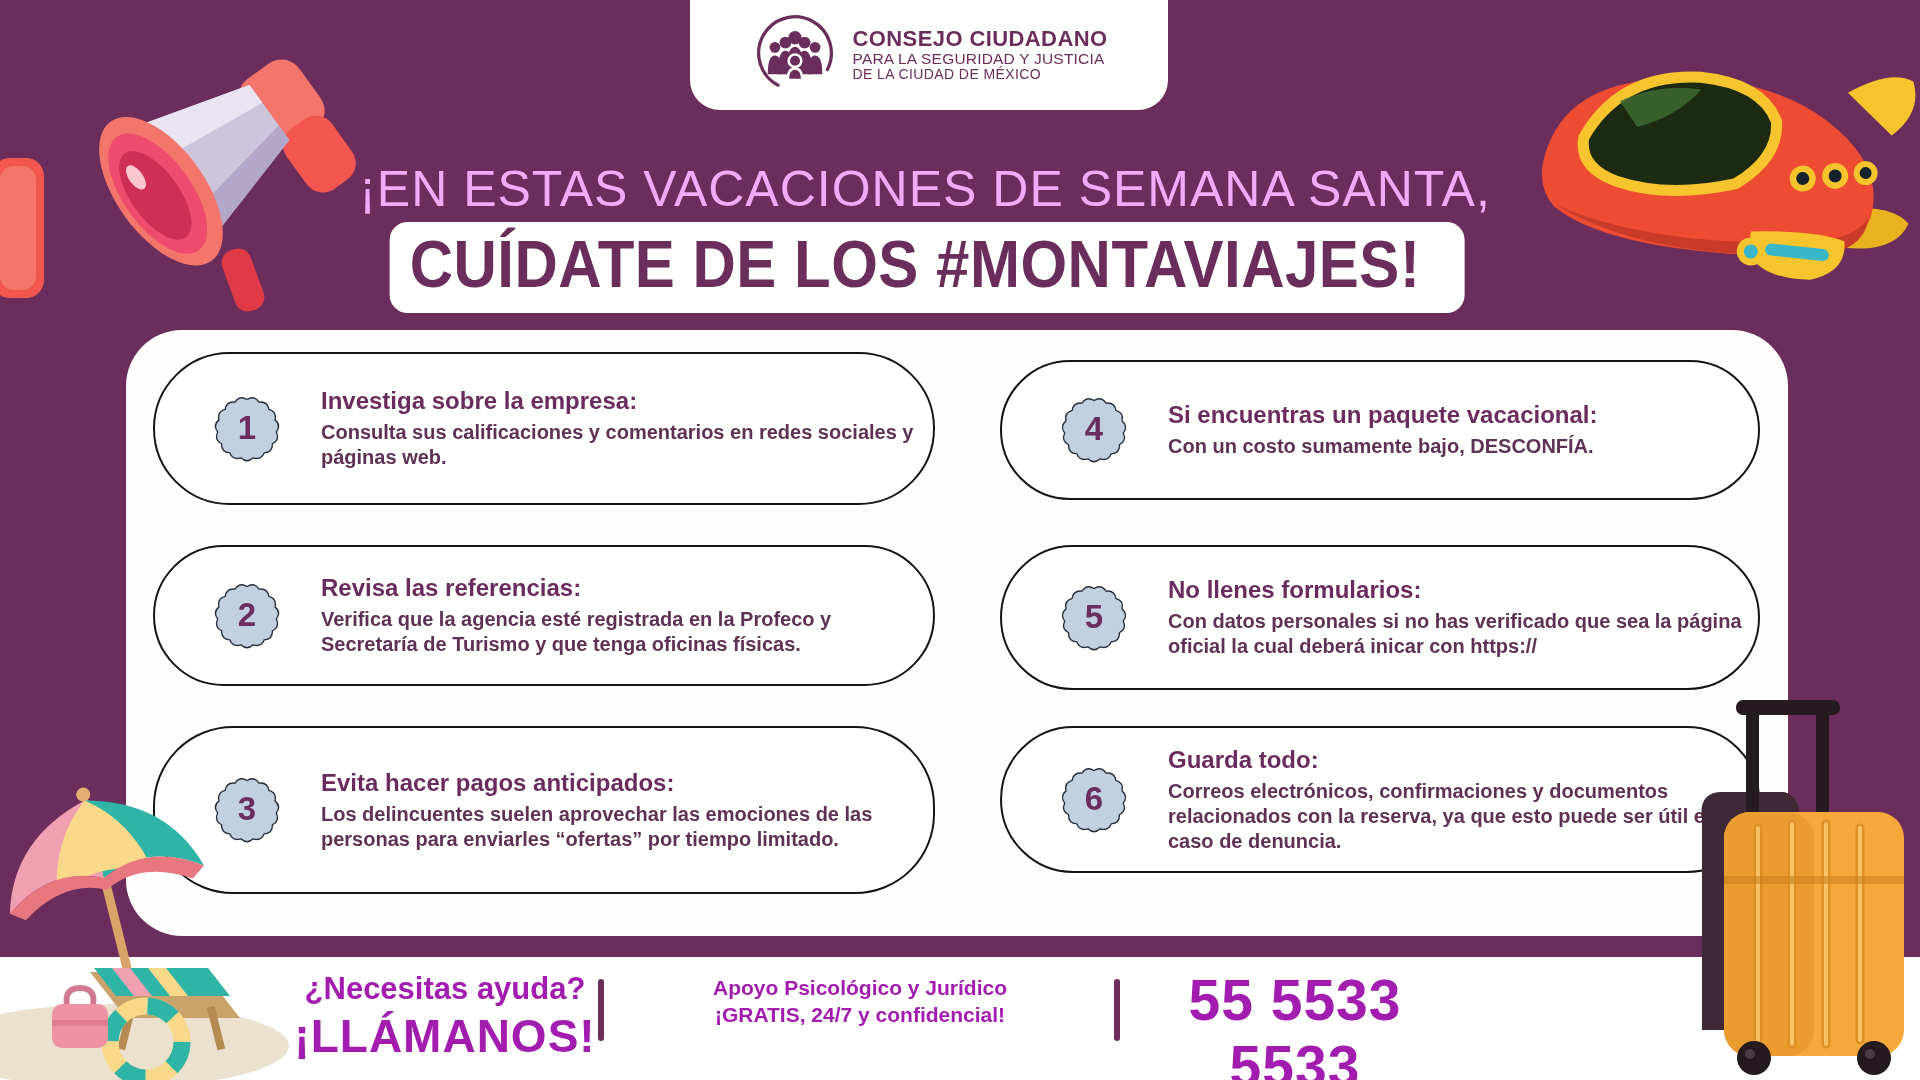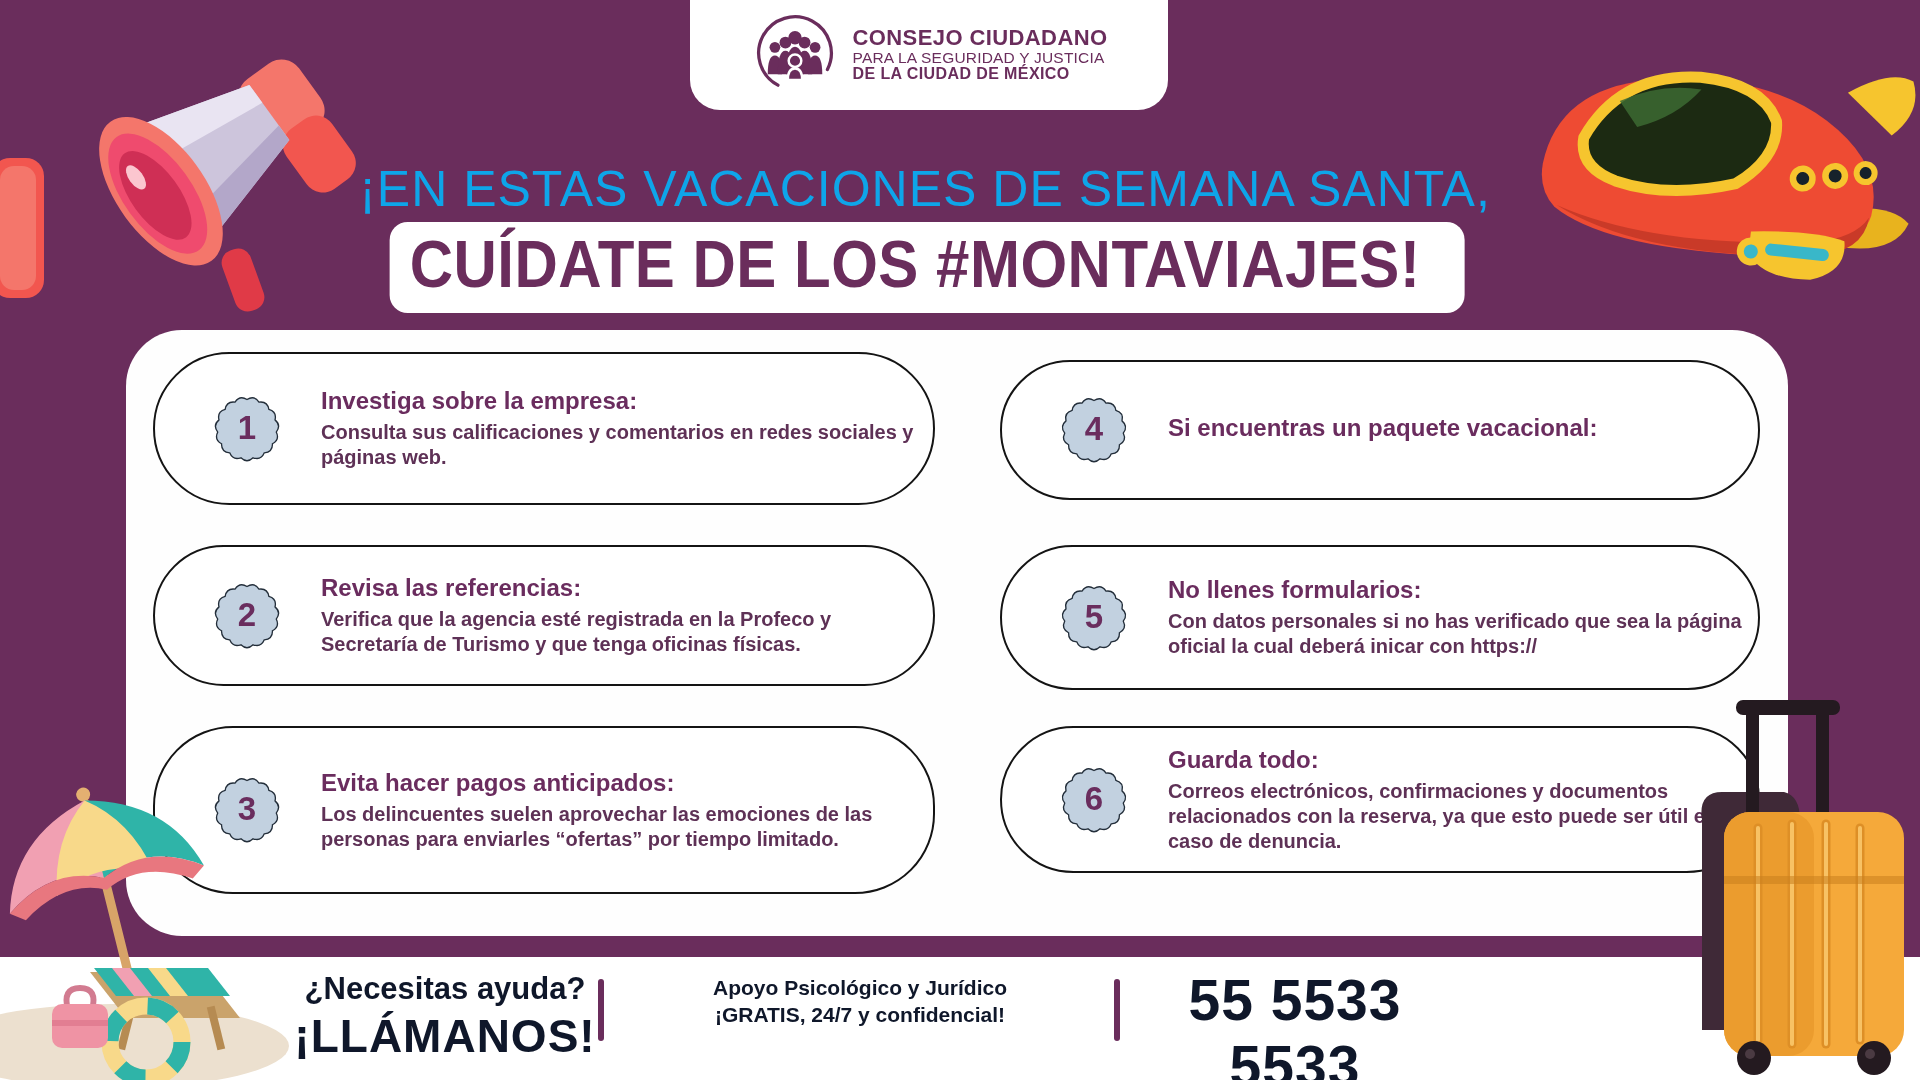--- a/index.html
+++ b/index.html
@@ -6,44 +6,44 @@
   .poster{position:relative;width:1920px;height:1080px;background:#6a2d5c;overflow:hidden;
           font-family:"Liberation Sans",sans-serif;}
 
   
   .logo-badge{position:absolute;left:690px;top:0;width:478px;height:110px;background:#fff;
               border-radius:0 0 30px 30px;display:flex;align-items:center;justify-content:center;gap:14px;}
   .logo-mark{width:88px;height:88px;flex:0 0 auto;}
   .org-text{color:#6a2d5c;line-height:1.04;text-align:left;}
   .org-l1{font-size:22px;font-weight:bold;letter-spacing:.4px;}
   .org-l2{font-size:15.5px;font-weight:normal;letter-spacing:.2px;}
-  .org-l3{font-size:16px;font-weight:bold;letter-spacing:.4px;}
+  .org-l3{font-size:14px;font-weight:normal;letter-spacing:.4px;}
 
   
   .headline{position:absolute;top:160px;left:925px;transform:translateX(-50%);white-space:nowrap;
-            color:#0ea5e9;font-size:50px;font-weight:400;letter-spacing:1px;}
+            color:#f0abfc;font-size:50px;font-weight:400;letter-spacing:1px;}
   .subheadline-box{position:absolute;top:222px;left:927px;transform:translateX(-50%);
                    background:#fff;border-radius:18px;padding:8px 44px 14px 20px;}
   .subheadline{color:#6a2d5c;font-size:60px;font-weight:bold;letter-spacing:.5px;white-space:nowrap;
                display:inline-block;transform:scaleY(1.12);transform-origin:center;}
 
   
   .panel{position:absolute;left:126px;top:330px;width:1662px;height:606px;background:#fefefe;border-radius:56px;}
   .card{position:absolute;background:#fff;border:2.5px solid #141414;border-radius:80px;
         display:flex;align-items:center;padding-left:54px;box-sizing:border-box;}
   .badge{position:relative;width:76px;height:76px;flex:0 0 auto;margin-right:36px;}
   .badge svg{position:absolute;inset:0;width:76px;height:76px;}
   .badge-num{position:absolute;inset:0;display:flex;align-items:center;justify-content:center;
              font-size:33px;font-weight:bold;color:#6a2d5e;padding-bottom:2px;}
   .card-title{font-size:24px;font-weight:bold;color:#6a2c5e;white-space:nowrap;margin-bottom:5px;}
   .card-body{font-size:20px;font-weight:bold;color:#5e3156;line-height:1.25;}
 
   
   .footer{position:absolute;left:0;top:957px;width:1920px;height:123px;background:#ffffff;}
-  .f-sec{position:absolute;text-align:center;color:#0f172a;}
+  .f-sec{position:absolute;text-align:center;color:#a21caf;}
   .f-help{left:290px;top:14px;width:310px;}
   .f-help-q{font-size:31px;font-weight:bold;}
   .f-help-call{font-size:46px;font-weight:bold;letter-spacing:1px;margin-top:2px;}
   .f-div{position:absolute;width:6px;height:62px;top:22px;background:#6a2d5c;border-radius:3px;}
   .f-div1{left:598px;} .f-div2{left:1114px;}
   .f-sup{left:640px;top:18px;width:440px;}
   .f-sup-l{font-size:21px;font-weight:bold;line-height:1.28;}
   .f-hot{left:1130px;top:10px;width:330px;}
   .f-hot-label{font-size:23px;font-weight:bold;}
   .f-hot-num{font-size:57px;font-weight:bold;letter-spacing:1px;margin-top:0px;}
@@ -130,20 +130,21 @@
 
   <div class="card" style="left:1000px;top:360px;width:760px;height:140px">
     <div class="badge">
       <svg viewBox="0 0 80 80">
           <path class="scallop-path" fill="#c2d1e0" stroke="#232e3a" stroke-width="1.4" d="M40.0,9.0 Q47.6,4.3 52.6,11.7 Q61.5,10.5 63.0,19.3 Q71.6,21.8 69.5,30.4 Q76.3,36.2 70.8,43.2 Q74.7,51.3 66.8,55.5 Q67.1,64.4 58.2,65.1 Q54.8,73.3 46.4,70.3 Q40.0,76.5 33.6,70.3 Q25.2,73.3 21.8,65.1 Q12.9,64.4 13.2,55.5 Q5.3,51.3 9.2,43.2 Q3.7,36.2 10.5,30.4 Q8.4,21.7 17.0,19.3 Q18.5,10.5 27.4,11.7 Q32.4,4.3 40.0,9.0 Z"></path>
         </svg>
       <span class="badge-num">4</span>
     </div>
     <div class="card-text" style="width:560px">
       <div class="card-title">Si encuentras un paquete vacacional:</div>
+      <div class="card-body">Con un costo sumamente bajo, DESCONFÍA.</div>
     </div>
   </div>
 
   <div class="card" style="left:1000px;top:545px;width:760px;height:145px">
     <div class="badge">
       <svg viewBox="0 0 80 80">
           <path class="scallop-path" fill="#c2d1e0" stroke="#232e3a" stroke-width="1.4" d="M40.0,9.0 Q47.6,4.3 52.6,11.7 Q61.5,10.5 63.0,19.3 Q71.6,21.8 69.5,30.4 Q76.3,36.2 70.8,43.2 Q74.7,51.3 66.8,55.5 Q67.1,64.4 58.2,65.1 Q54.8,73.3 46.4,70.3 Q40.0,76.5 33.6,70.3 Q25.2,73.3 21.8,65.1 Q12.9,64.4 13.2,55.5 Q5.3,51.3 9.2,43.2 Q3.7,36.2 10.5,30.4 Q8.4,21.7 17.0,19.3 Q18.5,10.5 27.4,11.7 Q32.4,4.3 40.0,9.0 Z"></path>
         </svg>
       <span class="badge-num">5</span>
     </div>

